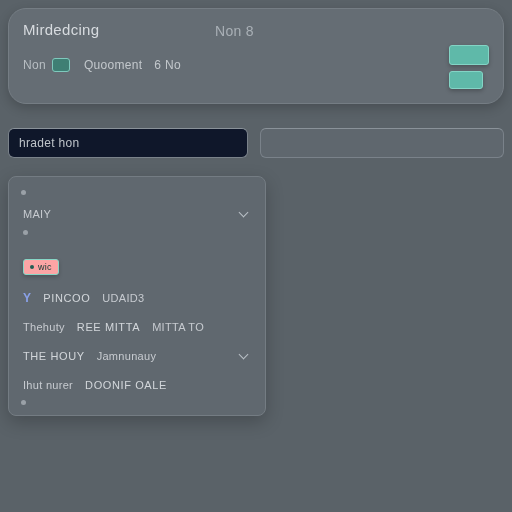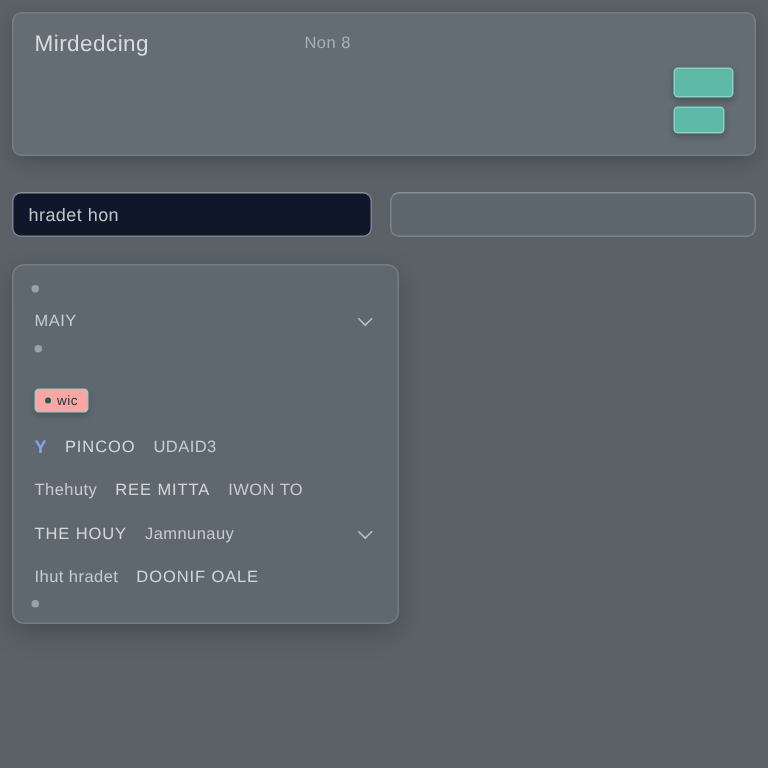--- a/index.html
+++ b/index.html
@@ -9,28 +9,28 @@
     font-family: -apple-system, Helvetica, Arial, sans-serif;
     color: #c8cdd1;
     overflow: hidden;
     font-size: 12px;
     letter-spacing: 0.3px;
   }
   .top-card {
     margin: 8px 8px 16px 8px;
     background: #656d74;
     border: 1px solid #757d84;
-    border-radius: 6px;
+    border-radius: 18px;
     padding: 12px 14px 24px 14px;
     box-shadow: 0 4px 12px rgba(0,0,0,0.2);
     height: 96px;
     position: relative;
   }
   .top-title { font-size: 15px; color: #d7dbdf; font-weight: 400; }
-  .top-sub { font-size: 11px; color: #a9b0b6; position: absolute; top: 14px; left: 194px; }
+  .top-sub { font-size: 14px; color: #a9b0b6; position: absolute; top: 14px; left: 206px; }
   .top-row { display: flex; align-items: center; gap: 6px; margin-top: 20px; }
   .top-row .lbl { color: #b8bec3; }
   .mini-chip {
     width: 18px; height: 14px; border: 1px solid #7fc9bd; background: #3f7f74;
     border-radius: 3px; display: inline-block;
   }
   .top-row .mid { color: #c3c8cc; margin-left: 8px; }
   .top-row .val { color: #c3c8cc; margin-left: 6px; }
   .right-chips { position: absolute; right: 14px; top: 36px; display: flex; flex-direction: column; gap: 6px; }
   .chip-teal {
@@ -85,20 +85,26 @@
   }
   .tag-dot { width:4px; height:4px; border-radius:50%; background:#1f5e53; }
   .accent-v { color:#8aa1e8; font-weight:600; }
 </style>
 </head>
 <body>
 
 <div class="top-card">
   <div class="top-title">Mirdedcing</div>
   <div class="top-sub">Non 8</div>
+  <div class="top-row">
+    <span class="lbl">Non</span>
+    <span class="mini-chip"></span>
+    <span class="mid">Quooment</span>
+    <span class="val">6 No</span>
+  </div>
   <div class="right-chips">
     <div class="chip-teal"></div>
     <div class="chip-teal sm"></div>
   </div>
 </div>
 
 <div class="search-row">
   <div class="search-field">
     <span>hradet hon</span>
   </div>
@@ -132,34 +138,34 @@
       <span class="accent-v">Y</span>
       <span class="t1" style="text-transform:none">PINCOO</span>
       <span class="t2">UDAID3</span>
     </div>
   </div>
 
   <div class="item">
     <div class="item-line">
       <span class="t2">Thehuty</span>
       <span class="t1" style="text-transform:none">REE MITTA</span>
-      <span class="t2">IWON TO</span>
+      <span class="t2">MITTA TO</span>
     </div>
   </div>
 
   <div class="item">
     <div class="item-line">
       <span class="t1">THE HOUY</span>
       <span class="t2">Jamnunauy</span>
       <span class="chev"></span>
     </div>
   </div>
 
   <div class="item">
     <div class="item-line">
-      <span class="t2">Ihut hradet</span>
+      <span class="t2">Ihut nurer</span>
       <span class="t1" style="text-transform:none">DOONIF OALE</span>
     </div>
   </div>
   <div class="dot-row">
       <span class="dot"></span>
     </div>
 </div>
 
 </body></html>

